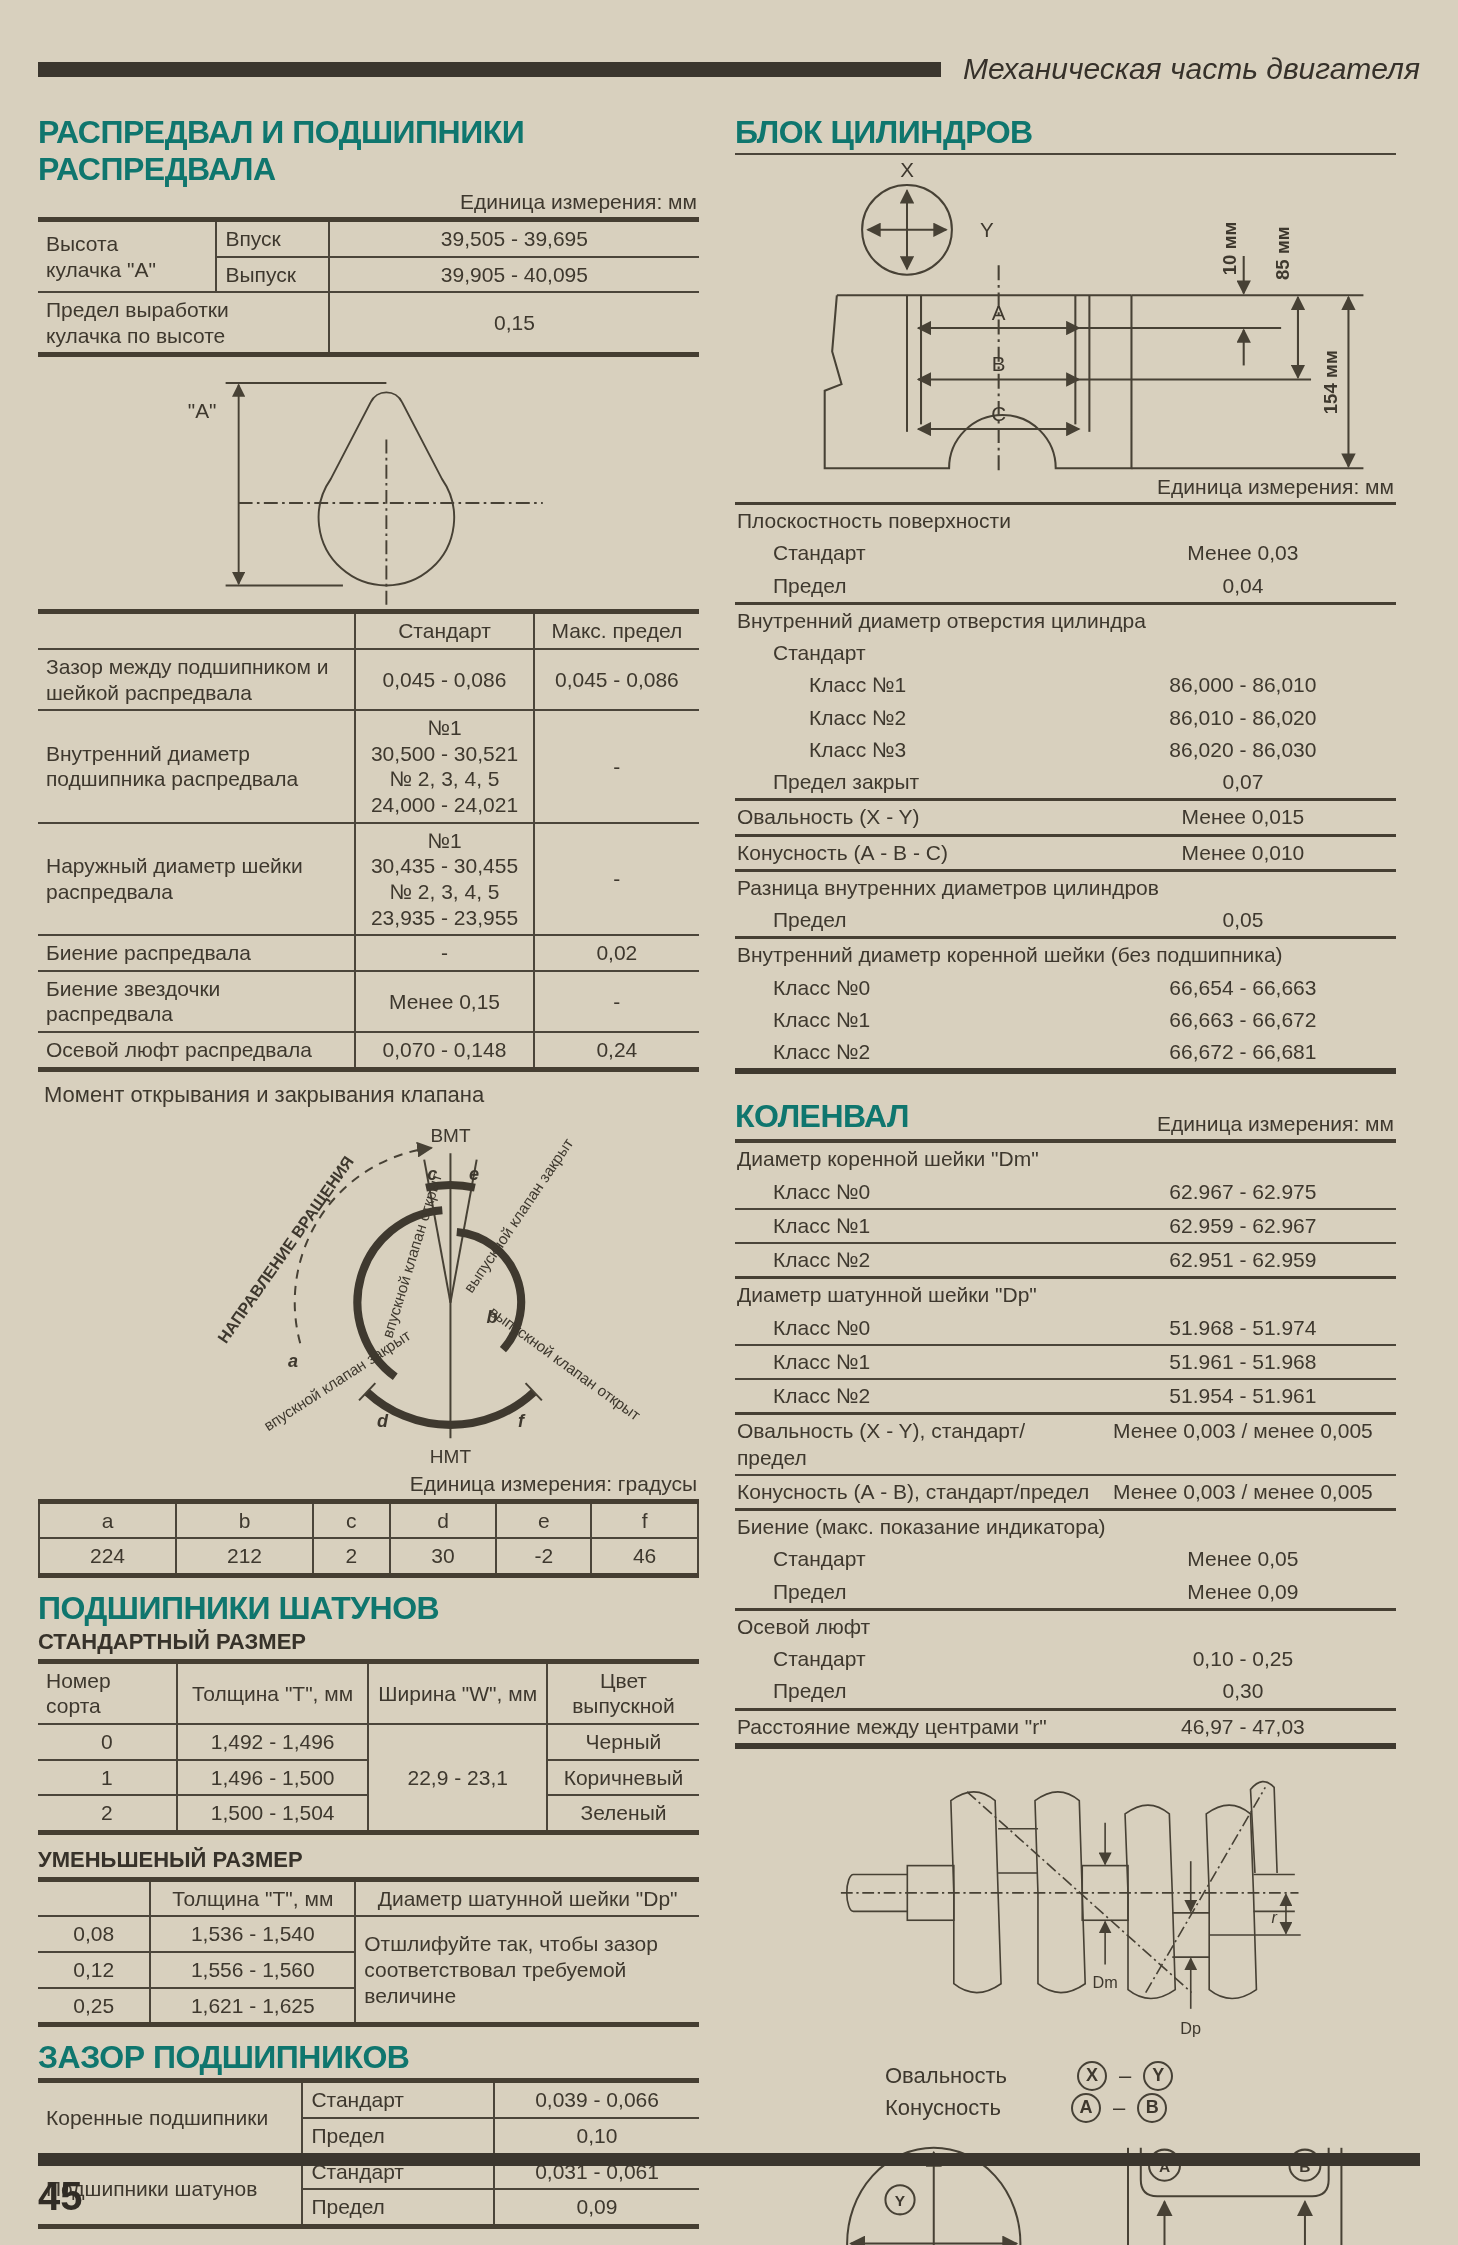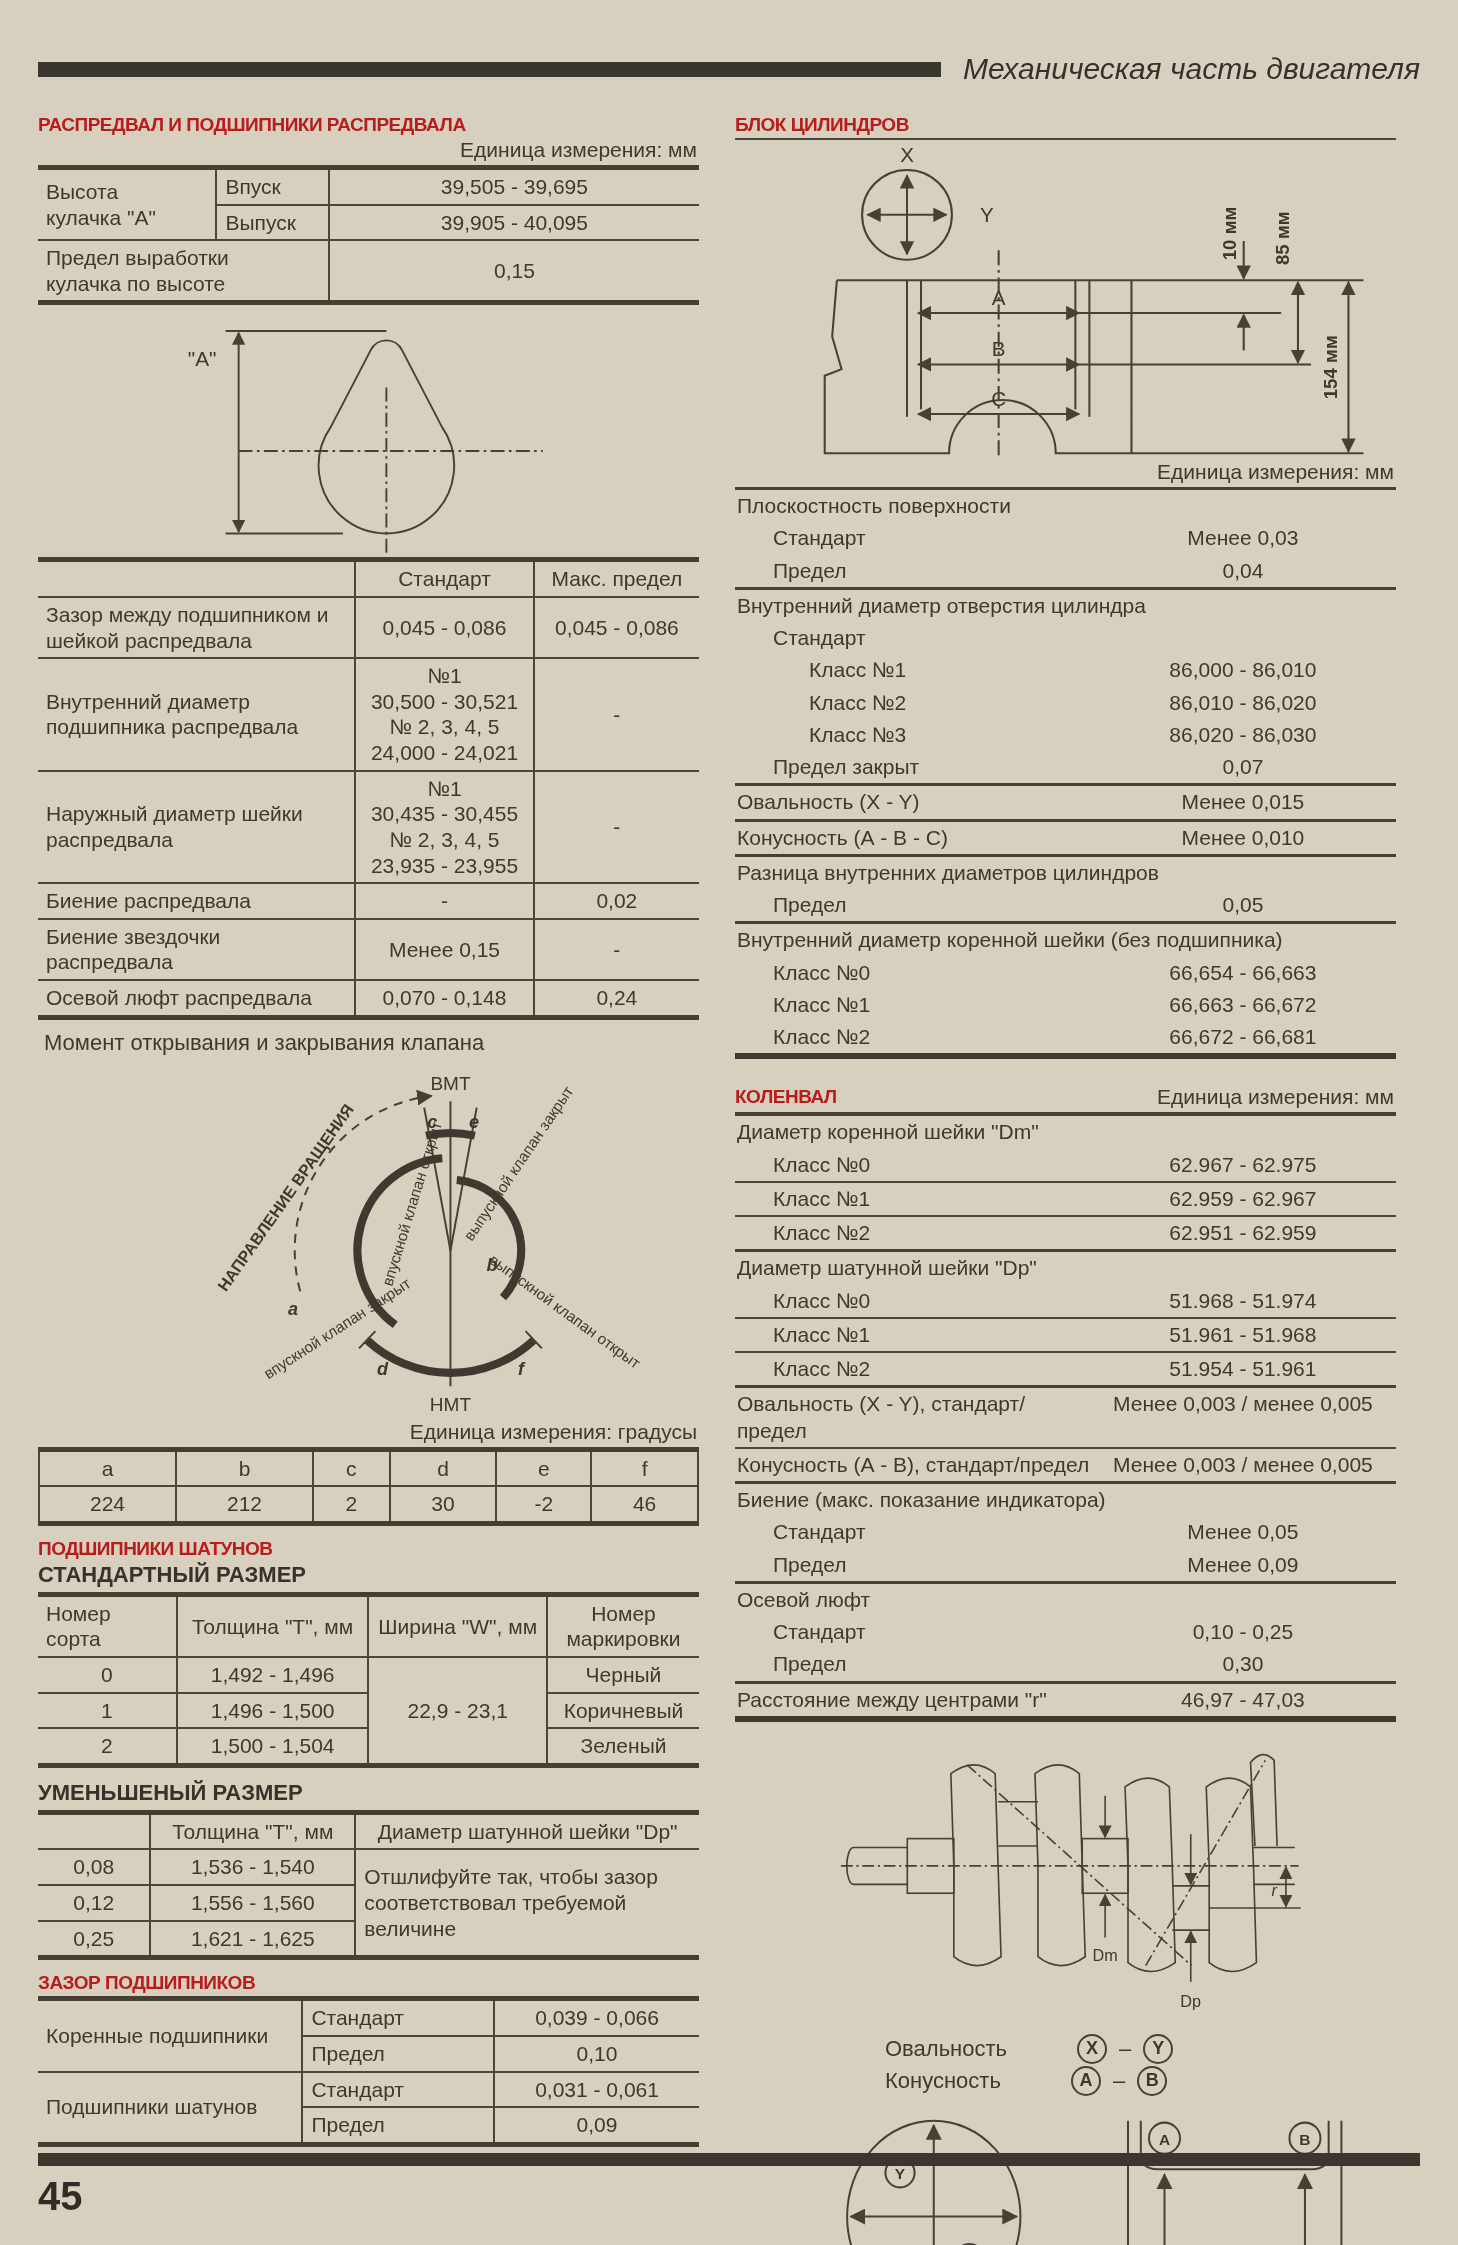--- a/index.html
+++ b/index.html
@@ -6,21 +6,21 @@
   body { margin:0; background:#9a927f; }
   .page { width:1458px; height:2245px; position:relative; overflow:hidden;
           background:linear-gradient(94deg,#d5cdbb,#ddd5c4 30%,#d8d0bе 60%,#d3cbb9);
           background-color:#d8d0be;
           font-family:"Liberation Sans", sans-serif; color:#3e382e; }
   .topbar { display:flex; align-items:center; gap:22px; padding:52px 38px 0 38px; }
   .topbar .bar { height:15px; background:#3b362e; flex:1; }
   .htitle { font-size:30px; font-weight:normal; font-style:italic; color:#36312a; white-space:nowrap; }
   .cols { display:flex; gap:36px; padding:16px 38px 0 38px; }
   .col { width:661px; min-width:0; }
-  h1.sec { font-size:19px; margin:12px 0 2px; color:#b91c1c; letter-spacing:-0.5px; }
+  h1.sec { font-size:32px; margin:12px 0 2px; color:#0f766e; letter-spacing:-0.5px; }
   h2.sub { font-size:22px; margin:12px 0 4px; color:#37322a; }
   .units { text-align:right; font-size:21px; margin:2px 2px 3px 0; }
   .cap { font-size:22px; margin:10px 0 0 6px; }
   table { border-collapse:collapse; width:100%; font-size:21px; color:#3e382e;
           border-top:5px solid #453e32; border-bottom:5px solid #453e32; }
   td { border:2px solid #4b453a; padding:4px 8px; vertical-align:middle; line-height:1.22; }
   tr:first-child td { border-top:none; }
   tr:last-child td { border-bottom:none; }
   td:first-child { border-left:none; }
   td:last-child { border-right:none; }
@@ -211,21 +211,21 @@
 
       <h1 class="sec" style="margin-bottom:0;">ПОДШИПНИКИ ШАТУНОВ</h1>
       <h2 class="sub" style="margin-top:2px;">СТАНДАРТНЫЙ РАЗМЕР</h2>
 
       <table class="t4">
         <tbody>
             <tr>
           <td style="width:21%">Номер сорта</td>
           <td style="width:29%" class="c">Толщина "Т", мм</td>
           <td style="width:27%" class="c">Ширина "W", мм</td>
-          <td class="c">Номер маркировки</td>
+          <td class="c">Цвет выпускной</td>
         </tr>
         <tr>
           <td class="c">0</td>
           <td class="c">1,492 - 1,496</td>
           <td class="c" rowspan="3">22,9 - 23,1</td>
           <td class="c">Черный</td>
         </tr>
         <tr>
           <td class="c">1</td>
           <td class="c">1,496 - 1,500</td>

